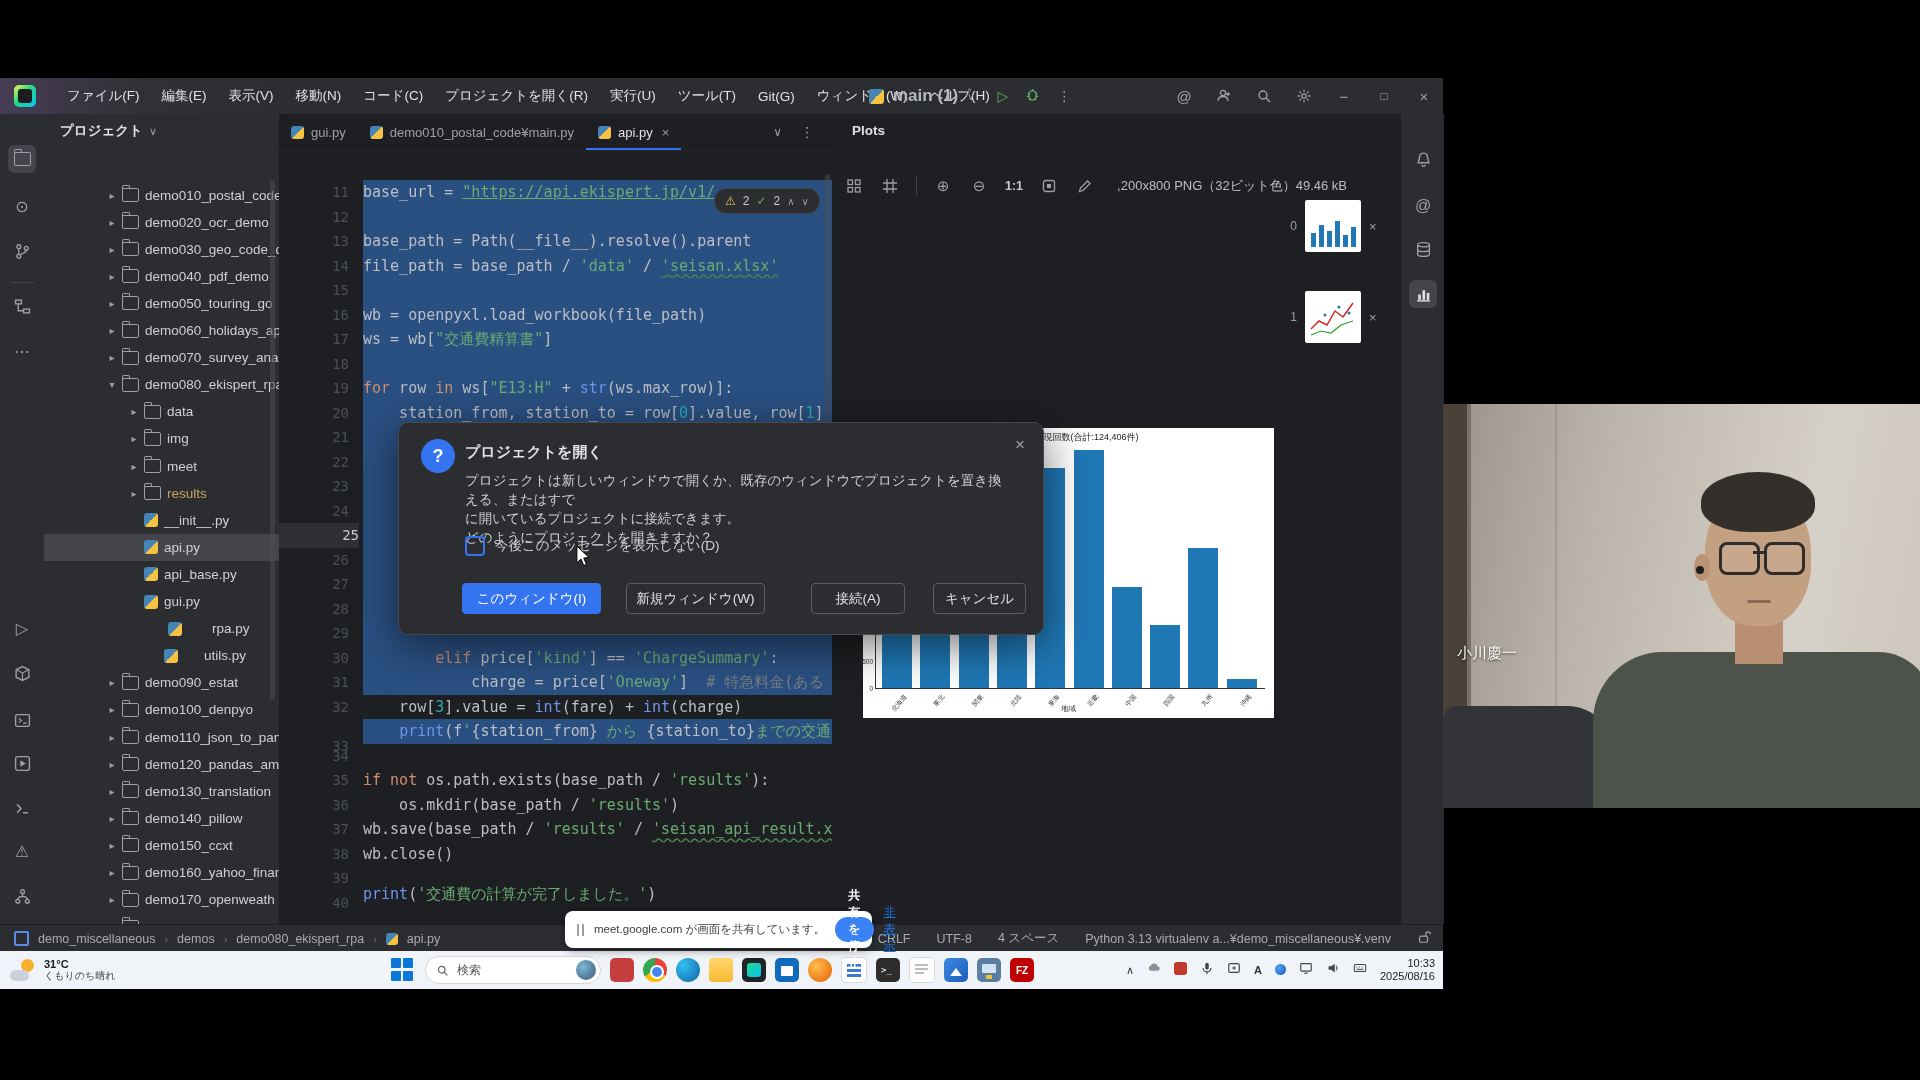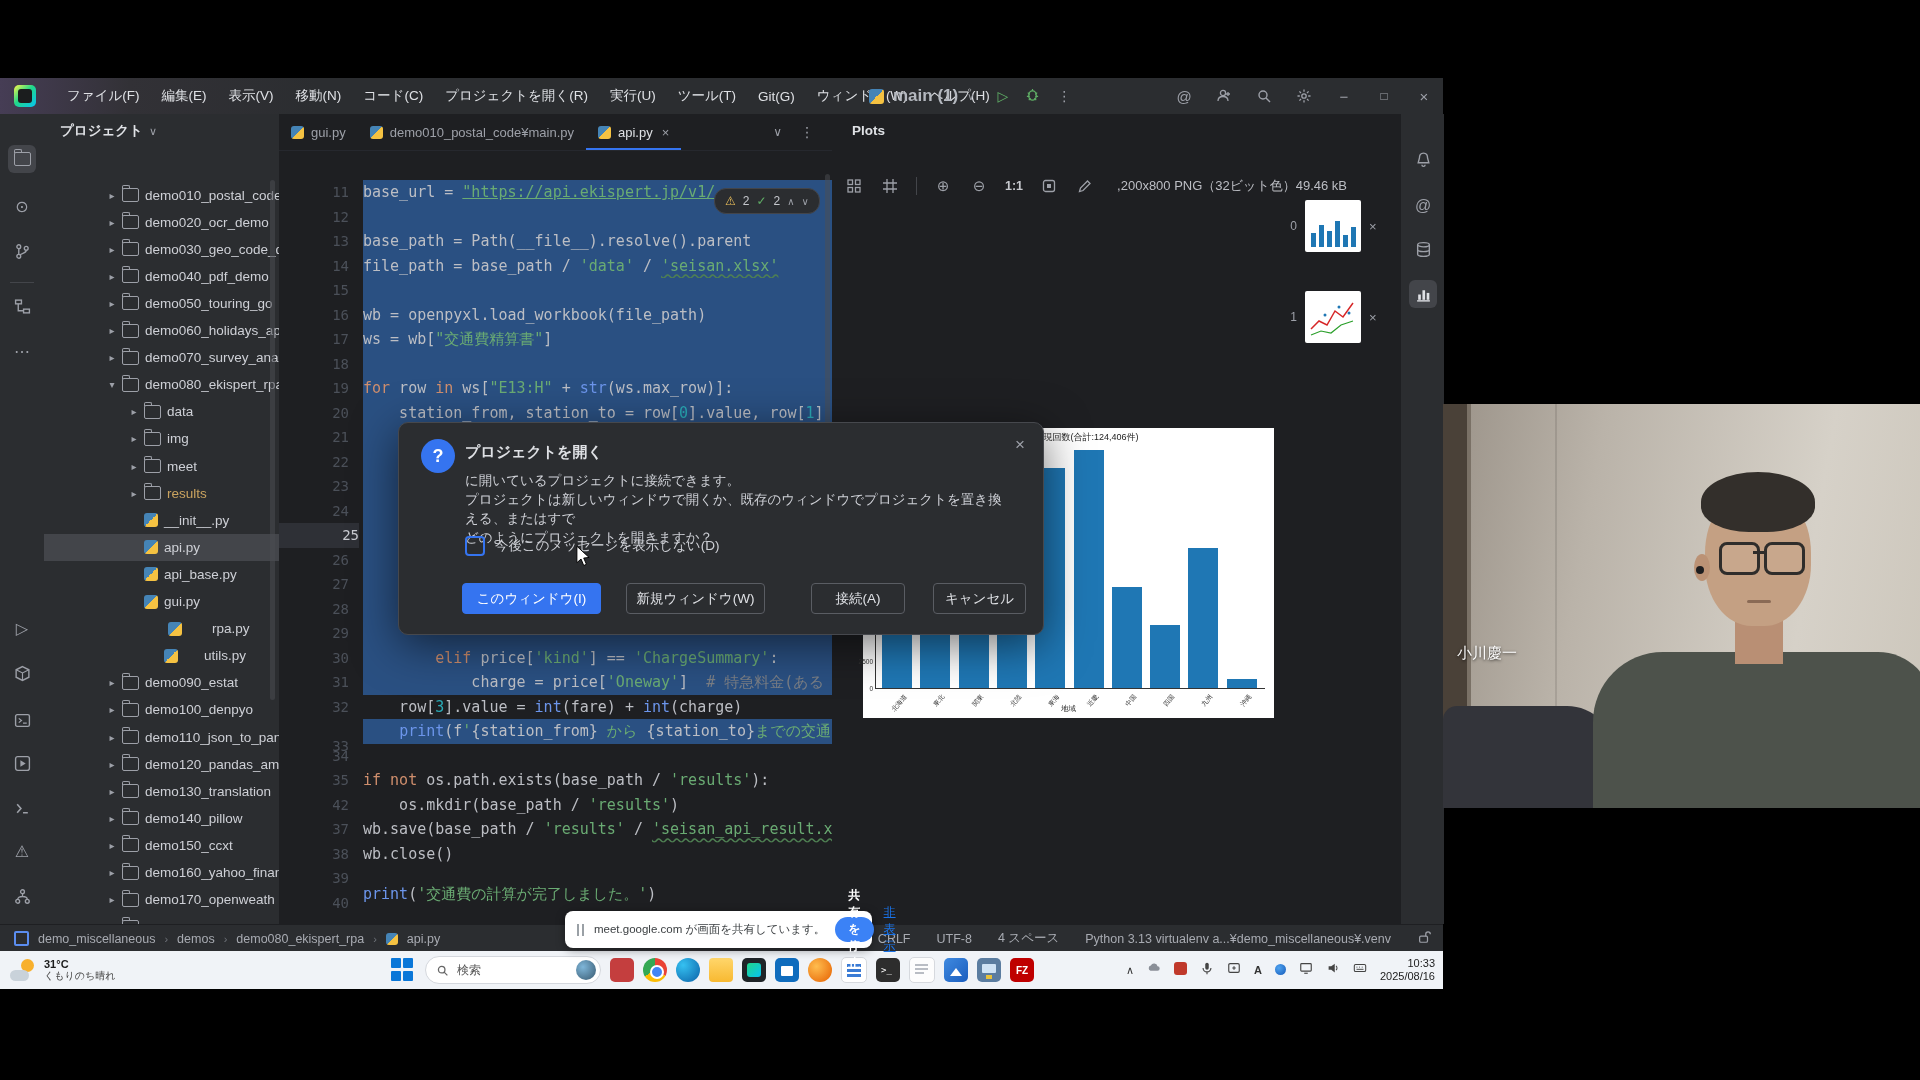--- a/index.html
+++ b/index.html
@@ -484,21 +484,21 @@
           <div class="gnum" style="top: 397.5px;">26</div>
           <div class="gnum" style="top: 422px;">27</div>
           <div class="gnum" style="top: 446.5px;">28</div>
           <div class="gnum" style="top: 471px;">29</div>
           <div class="gnum" style="top: 495.5px;">30</div>
           <div class="gnum" style="top: 520px;">31</div>
           <div class="gnum" style="top: 544.5px;">32</div>
           <div class="gnum" style="top: 584px;">33</div>
           <div class="gnum" style="top: 593.5px;">34</div>
           <div class="gnum" style="top: 618px;">35</div>
-          <div class="gnum" style="top: 642.5px;">42</div>
+          <div class="gnum" style="top: 642.5px;">36</div>
           <div class="gnum" style="top: 667px;">37</div>
           <div class="gnum" style="top: 691.5px;">38</div>
           <div class="gnum" style="top: 716px;">39</div>
           <div class="gnum" style="top: 740.5px;">40</div>
         </div>
       <div id="code">
           <div class="cline sel" style="top: 30px;"><span class="sd">base_url = </span><span class="su">"https://api.ekispert.jp/v1/</span></div>
           <div class="cline sel" style="top: 54.5px;"></div>
           <div class="cline sel" style="top: 79px;"><span class="sd">base_path = Path(__file__).resolve().parent</span></div>
           <div class="cline sel" style="top: 103.5px;"><span class="sd">file_path = base_path / </span><span class="ss">'data'</span><span class="sd"> / </span><span class="sw">'seisan.xlsx'</span></div>
@@ -637,22 +637,22 @@
         </div>
       <div id="xlabel">地域</div>
     </div>
   </div>
 
   <div id="dialog">
     <span id="dlg-close">×</span>
     <div id="dlg-icon">?</div>
     <div id="dlg-title">プロジェクトを開く</div>
     <div id="dlg-body">
+      <div>プロジェクトは新しいウィンドウで開くか、既存のウィンドウでプロジェクトを置き換える、またはすで</div>
       <div>に開いているプロジェクトに接続できます。</div>
-      <div>プロジェクトは新しいウィンドウで開くか、既存のウィンドウでプロジェクトを置き換える、またはすで</div>
       <div>どのようにプロジェクトを開きますか？</div>
     </div>
     <div id="dlg-check">
       <div id="dlg-checkbox"></div>
       <span>今後このメッセージを表示しない(D)</span>
     </div>
     <div class="dlg-btn primary" style="left:63px;width:137px">このウィンドウ(I)</div>
     <div class="dlg-btn" style="left:227px;width:137px">新規ウィンドウ(W)</div>
     <div class="dlg-btn" style="left:412px;width:92px">接続(A)</div>
     <div class="dlg-btn" style="left:534px;width:91px">キャンセル</div>

